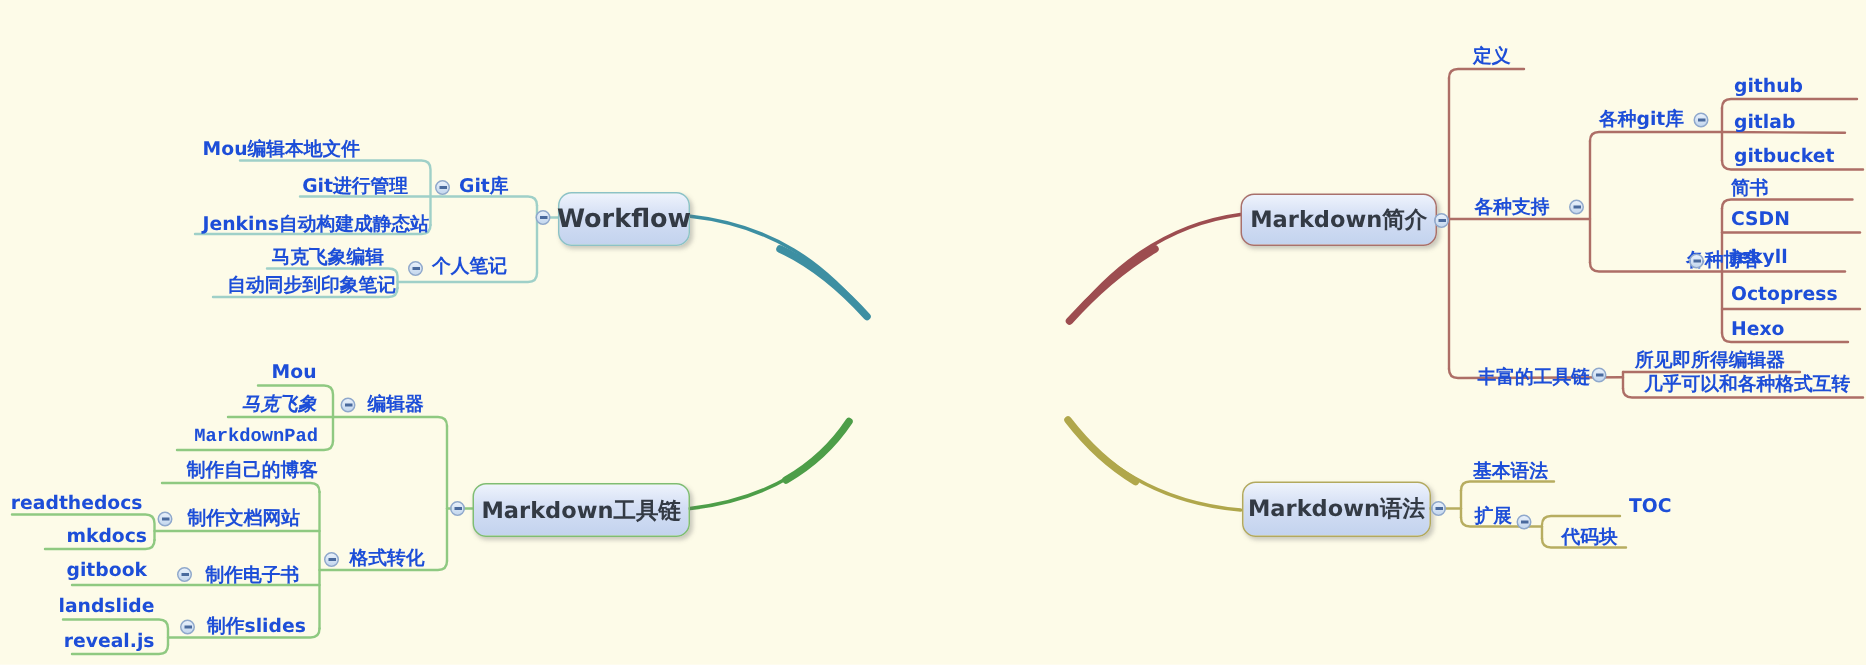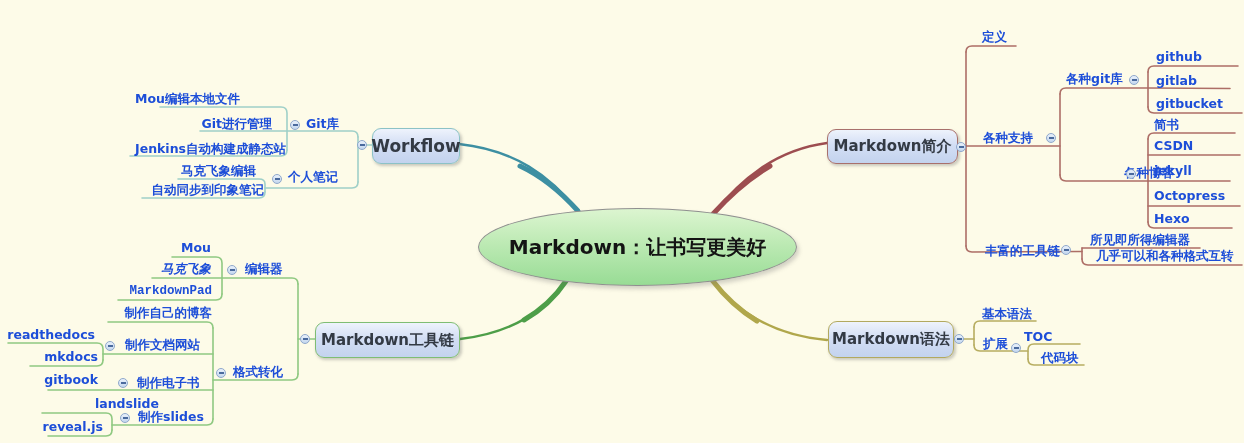--- a/index.html
+++ b/index.html
@@ -117,21 +117,20 @@
       <path d="M952,339 L974,339"></path>
       <path d="M974,327 L974,345"></path>
       <path d="M974,327 Q974,321 980,321 L1036,321"></path>
       <path d="M974,345 Q974,351 980,351 L1028,351"></path>
       <path d="M1028,351 L1028,359"></path>
       <path d="M1028,350 Q1028,344 1034,344 L1080,344"></path>
       <path d="M1028,359 Q1028,365 1034,365 L1084,365"></path>
     </g>
   </svg>
 
-  <div class="center-ellipse">Markdown：让书写更美好</div>
 
   <div class="node b-green" style="left:315px;top:322px;width:143px;height:34px;font-size:15px;">Markdown工具链</div>
   <div class="node b-teal" style="left:372px;top:128px;width:86px;height:34px;font-size:17px;">Workflow</div>
   <div class="node b-red" style="left:827px;top:129px;width:129px;height:33px;font-size:15px;">Markdown简介</div>
   <div class="node b-olive" style="left:828px;top:321px;width:124px;height:35px;font-size:15px;">Markdown语法</div>
 
   <div class="t" style="right:1004px;top:92px;">Mou编辑本地文件</div>
   <div class="t" style="right:972px;top:117px;">Git进行管理</div>
   <div class="t" style="right:958px;top:142px;">Jenkins自动构建成静态站</div>
   <div class="t" style="left:306px;top:117px;">Git库</div>
@@ -142,21 +141,21 @@
   <div class="t" style="right:1033px;top:241px;">Mou</div>
   <div class="t" style="right:1033px;top:262px;font-style:italic;">马克飞象</div>
   <div class="t" style="right:1032px;top:284px;font-family:Liberation Mono, monospace;">MarkdownPad</div>
   <div class="t" style="left:245px;top:262px;">编辑器</div>
   <div class="t" style="right:1032px;top:306px;">制作自己的博客</div>
   <div class="t" style="right:1149px;top:328px;text-align:center;">readthedocs</div>
   <div class="t" style="right:1146px;top:350px;">mkdocs</div>
   <div class="t" style="left:125px;top:338px;">制作文档网站</div>
   <div class="t" style="right:1146px;top:373px;">gitbook</div>
   <div class="t" style="left:137px;top:376px;">制作电子书</div>
-  <div class="t" style="right:1085px;top:397px;">landslide</div>
+  <div class="t" style="right:1141px;top:397px;">landslide</div>
   <div class="t" style="right:1141px;top:420px;">reveal.js</div>
   <div class="t" style="left:138px;top:410px;">制作slides</div>
   <div class="t" style="left:233px;top:365px;">格式转化</div>
 
   <div class="t" style="left:982px;top:30px;">定义</div>
   <div class="t" style="left:983px;top:131px;">各种支持</div>
   <div class="t" style="left:1066px;top:72px;">各种git库</div>
   <div class="t" style="left:1156px;top:50px;">github</div>
   <div class="t" style="left:1156px;top:74px;">gitlab</div>
   <div class="t" style="left:1156px;top:97px;">gitbucket</div>
@@ -165,21 +164,21 @@
   <div class="t" style="left:1154px;top:139px;">CSDN</div>
   <div class="t" style="left:1154px;top:164px;">jekyll</div>
   <div class="t" style="left:1154px;top:189px;">Octopress</div>
   <div class="t" style="left:1154px;top:212px;">Hexo</div>
   <div class="t" style="left:985px;top:244px;">丰富的工具链</div>
   <div class="t" style="left:1090px;top:233px;">所见即所得编辑器</div>
   <div class="t" style="left:1096px;top:249px;">几乎可以和各种格式互转</div>
 
   <div class="t" style="left:982px;top:307px;">基本语法</div>
   <div class="t" style="left:983px;top:337px;">扩展</div>
-  <div class="t" style="left:1024px;top:330px;">TOC</div>
+  <div class="t" style="left:1086px;top:330px;">TOC</div>
   <div class="t" style="left:1041px;top:351px;">代码块</div>
 
   <span class="minus" style="left:357px;top:140px;">
       <i></i>
     </span>
   <span class="minus" style="left:290px;top:120px;">
       <i></i>
     </span>
   <span class="minus" style="left:272px;top:174px;">
       <i></i>

